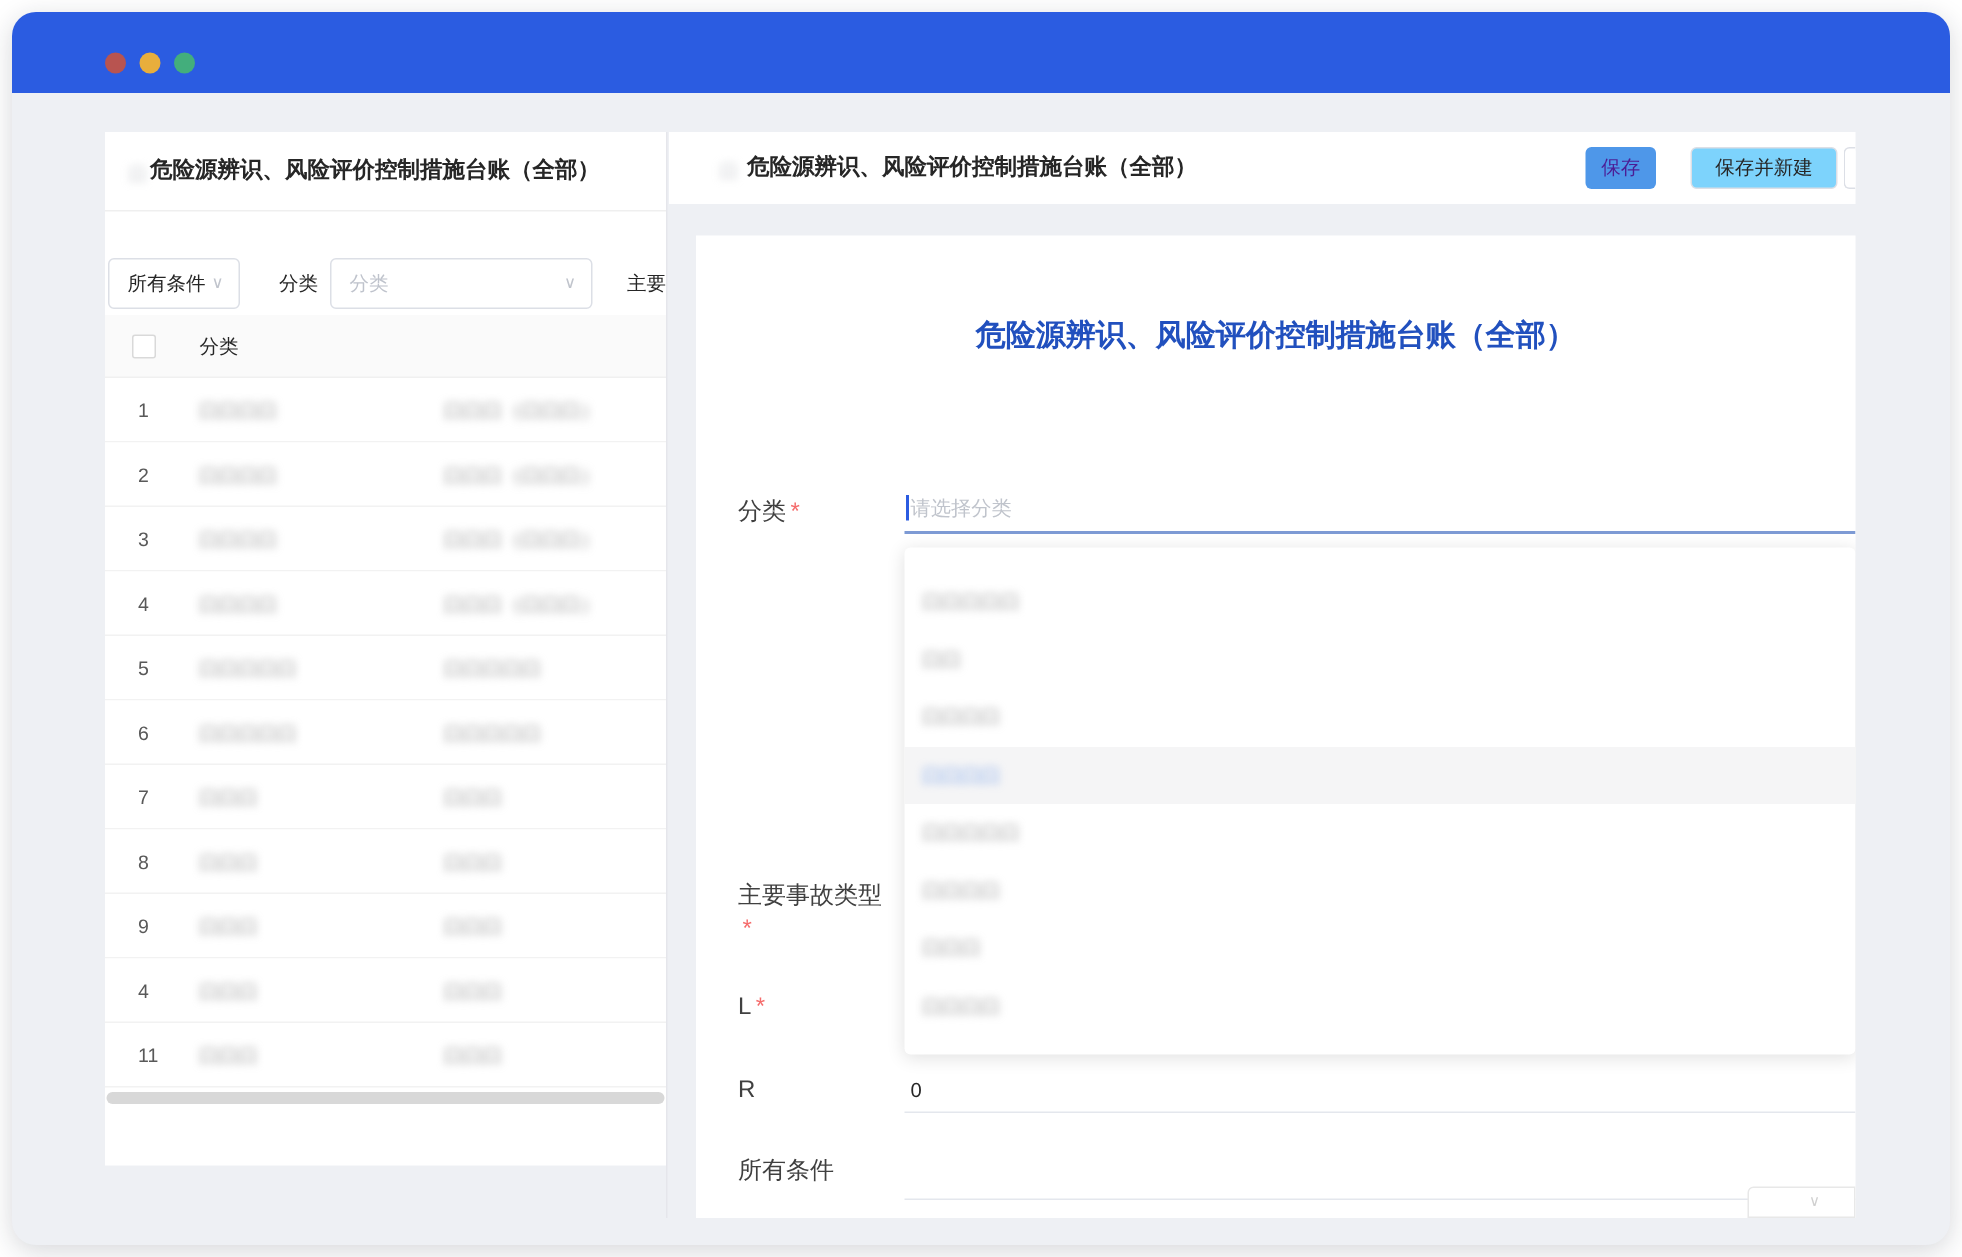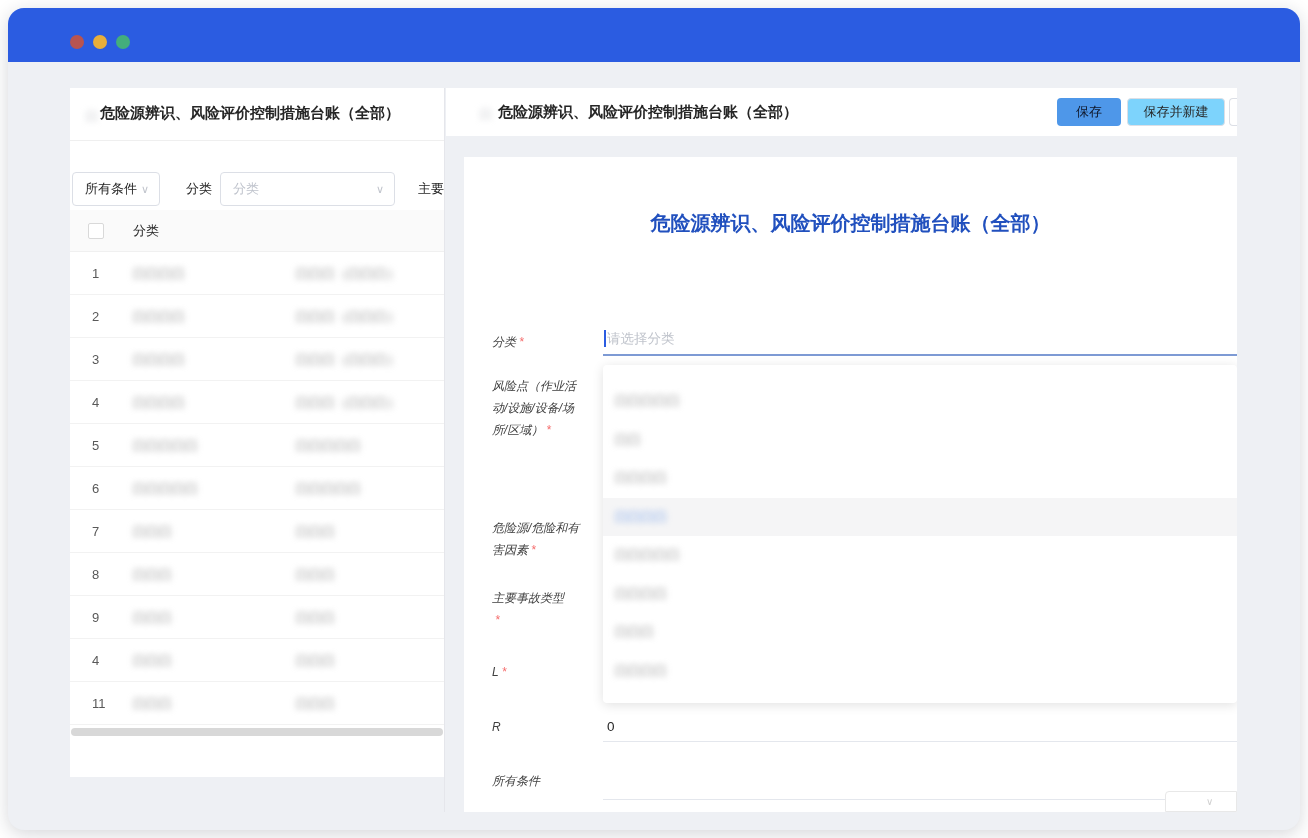--- a/index.html
+++ b/index.html
@@ -41,28 +41,28 @@
   .trow .risk { position:absolute; left:226px; top:0; line-height:43px; font-size:13px; color:#8c8c8c; filter:blur(3px); white-space:nowrap; }
   .hscroll { position:absolute; left:1px; top:640px; width:372px; height:8px; background:#D8D8D8; border-radius:4px; }
 
   
   .vdivider { position:absolute; left:436px; top:80px; width:1px; height:724px; background:#E5E6EB; }
 
   
   .r-header { position:absolute; left:438px; top:80px; width:791px; height:48px; background:#fff; }
   .rh-title { position:absolute; left:52px; top:0; line-height:48px; font-size:15px; font-weight:bold; color:#262626; white-space:nowrap; }
   .btn { position:absolute; top:10px; height:28px; border-radius:4px; font-size:13px; text-align:center; line-height:28px; cursor:default; }
-  .btn-save { left:611px; width:64px; background:#4E97E9; color:#0f172a; }
+  .btn-save { left:611px; width:47px; background:#4E97E9; color:#4c1d95; }
   .btn-savenew { left:681px; width:98px; background:#7dd3fc; border:1px solid #DCDFE6; color:#262626; line-height:26px; }
   .btn-frag { position:absolute; left:783px; top:10px; width:8px; height:28px; background:#fff; border:1px solid #DCDFE6; border-right:none; border-radius:4px 0 0 4px; }
 
   
   .form-panel { position:absolute; left:456px; top:149px; width:773px; height:655px; background:#fff; overflow:hidden; }
   .form-title { position:absolute; left:0; top:53px; width:100%; text-align:center; font-size:20px; font-weight:bold; color:#2150BE; }
-  .fld { position:absolute; left:28px; width:110px; font-size:12px; color:#404040; line-height:22px; white-space:pre-line;font-style:italic; }
+  .fld { position:absolute; left:28px; width:110px; font-size:16px; color:#404040; line-height:22px; white-space:pre-line; }
   .fld .star { color:#F56C6C; margin-left:3px; }
   .fl0{top:174px}.fl1{top:367px;top:218px}.fl2{top:290px}.fl3{top:360px}.fl4{top:430px}.fl5{top:504px}.fl6{top:559px}.fl7{top:613px}
   .cat-input { position:absolute; left:139px; top:170px; width:634px; height:28px; }
   .caret { position:absolute; left:1px; top:3px; width:1.5px; height:17px; background:#2B5CE1; }
   .placeholder { position:absolute; left:4px; top:0; line-height:24px; font-size:13.5px; color:#C0C4CC; }
   .cat-underline { position:absolute; left:139px; top:197px; width:634px; height:2px; background:#7D9AD4; }
   .r-value { position:absolute; left:143px; top:559px; line-height:22px; font-size:13.5px; color:#262626; }
   .uline { position:absolute; left:139px; width:634px; height:1px; background:#E4E7ED; }
   .ul-r { top:584px; } .ul-level { top:642px; }
   .corner-box { position:absolute; left:701px; top:634px; width:72px; height:21px; background:#fff;
@@ -176,25 +176,20 @@
     <div class="rh-title">危险源辨识、风险评价控制措施台账（全部）</div>
     <div class="btn btn-save">保存</div>
     <div class="btn btn-savenew">保存并新建</div>
     <div class="btn-frag"></div>
   </div>
 
   <div class="form-panel">
     <div class="form-title">危险源辨识、风险评价控制措施台账（全部）</div>
 
     <div class="fld fl0"><span>分类</span><span class="star">*</span></div>
-    <div class="fld fl1"><span>风险点（作业活
-动/设施/设备/场
-所/区域）</span><span class="star">*</span></div>
-    <div class="fld fl3"><span>危险源/危险和有
-害因素</span><span class="star">*</span></div>
     <div class="fld fl4"><span>主要事故类型
 </span><span class="star">*</span></div>
     <div class="fld fl5"><span>L</span><span class="star">*</span></div>
     <div class="fld fl6"><span>R</span></div>
     <div class="fld fl7"><span>所有条件</span></div>
 
     <div class="cat-input">
       <span class="caret"></span>
       <span class="placeholder">请选择分类</span>
     </div>

